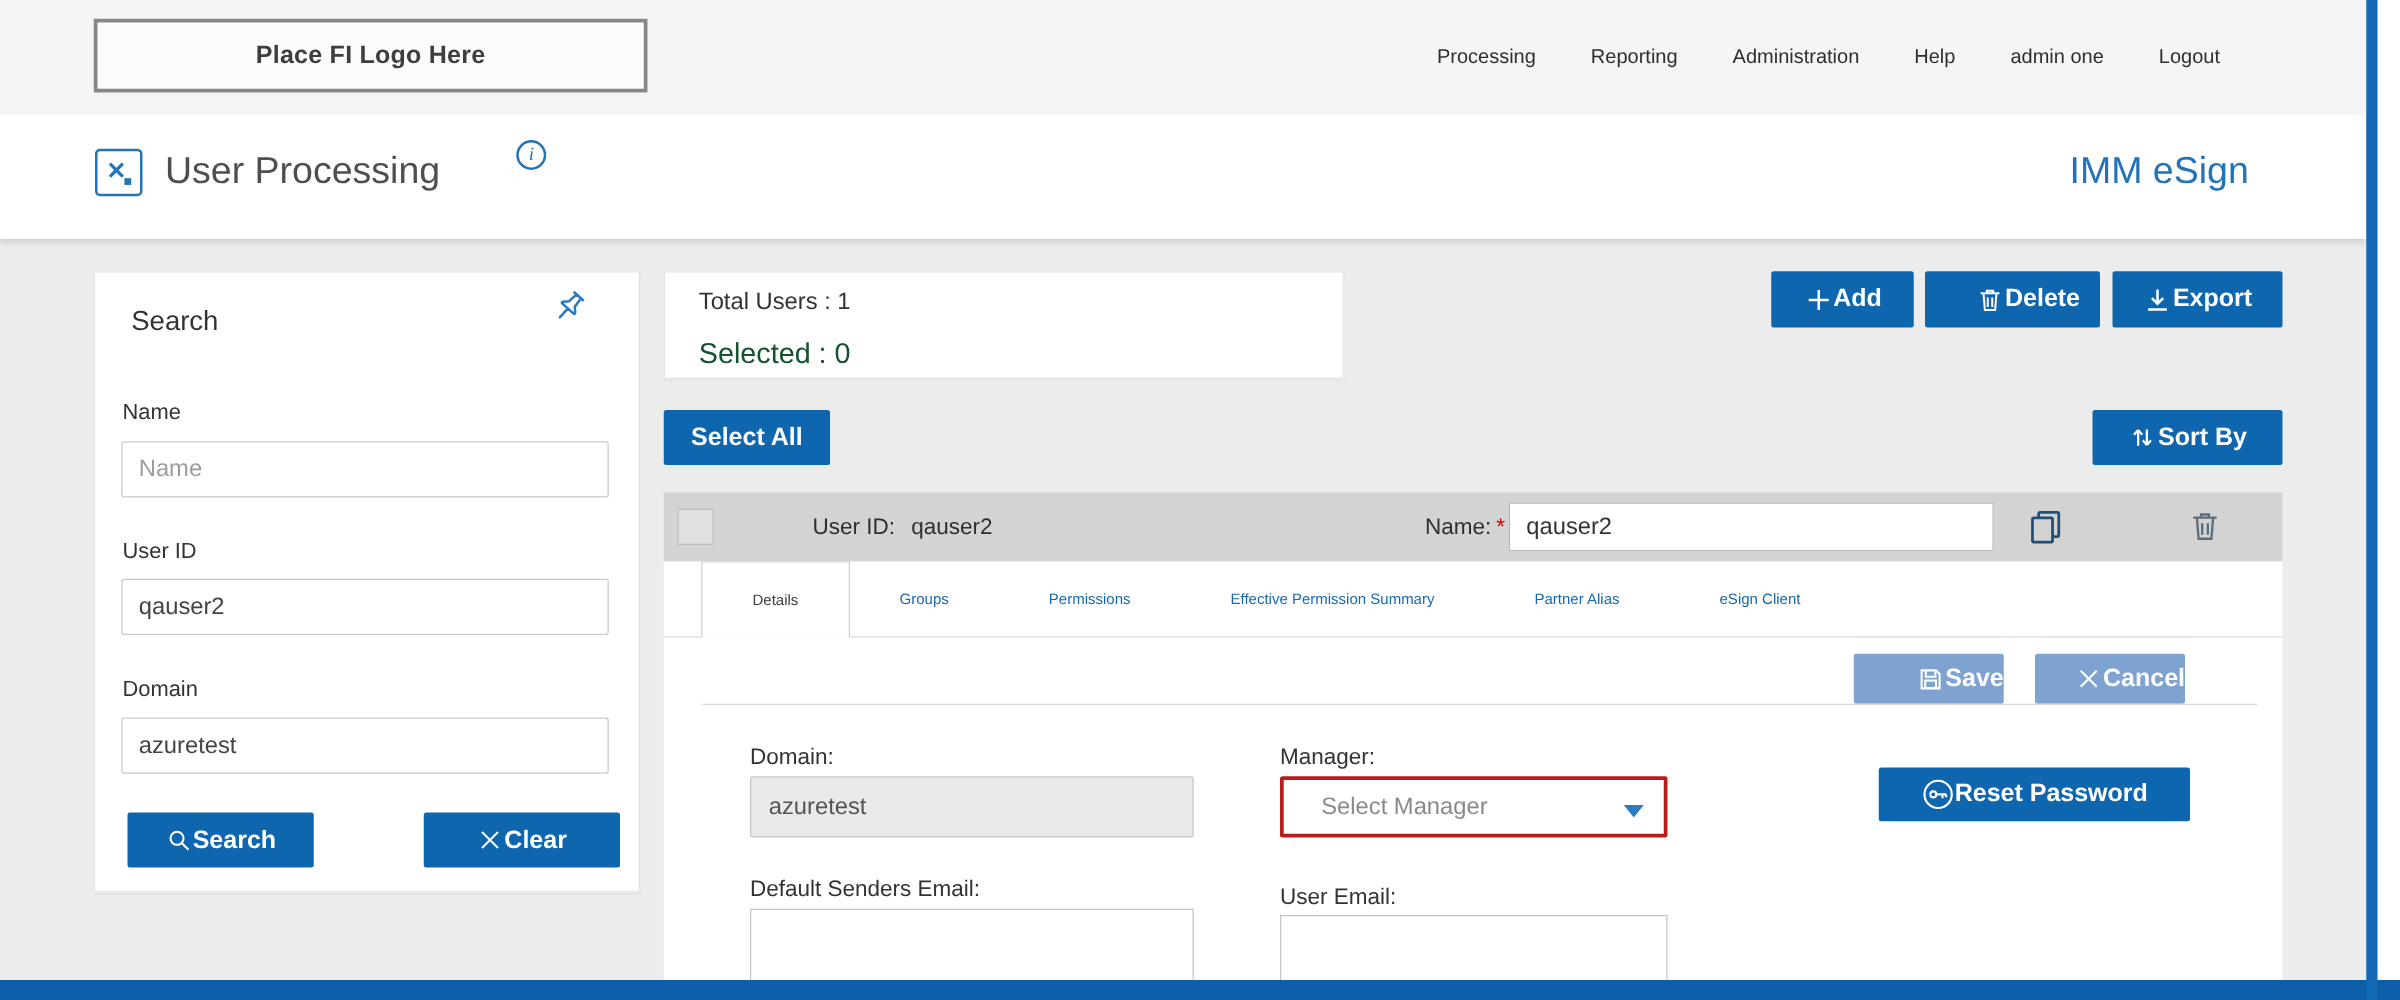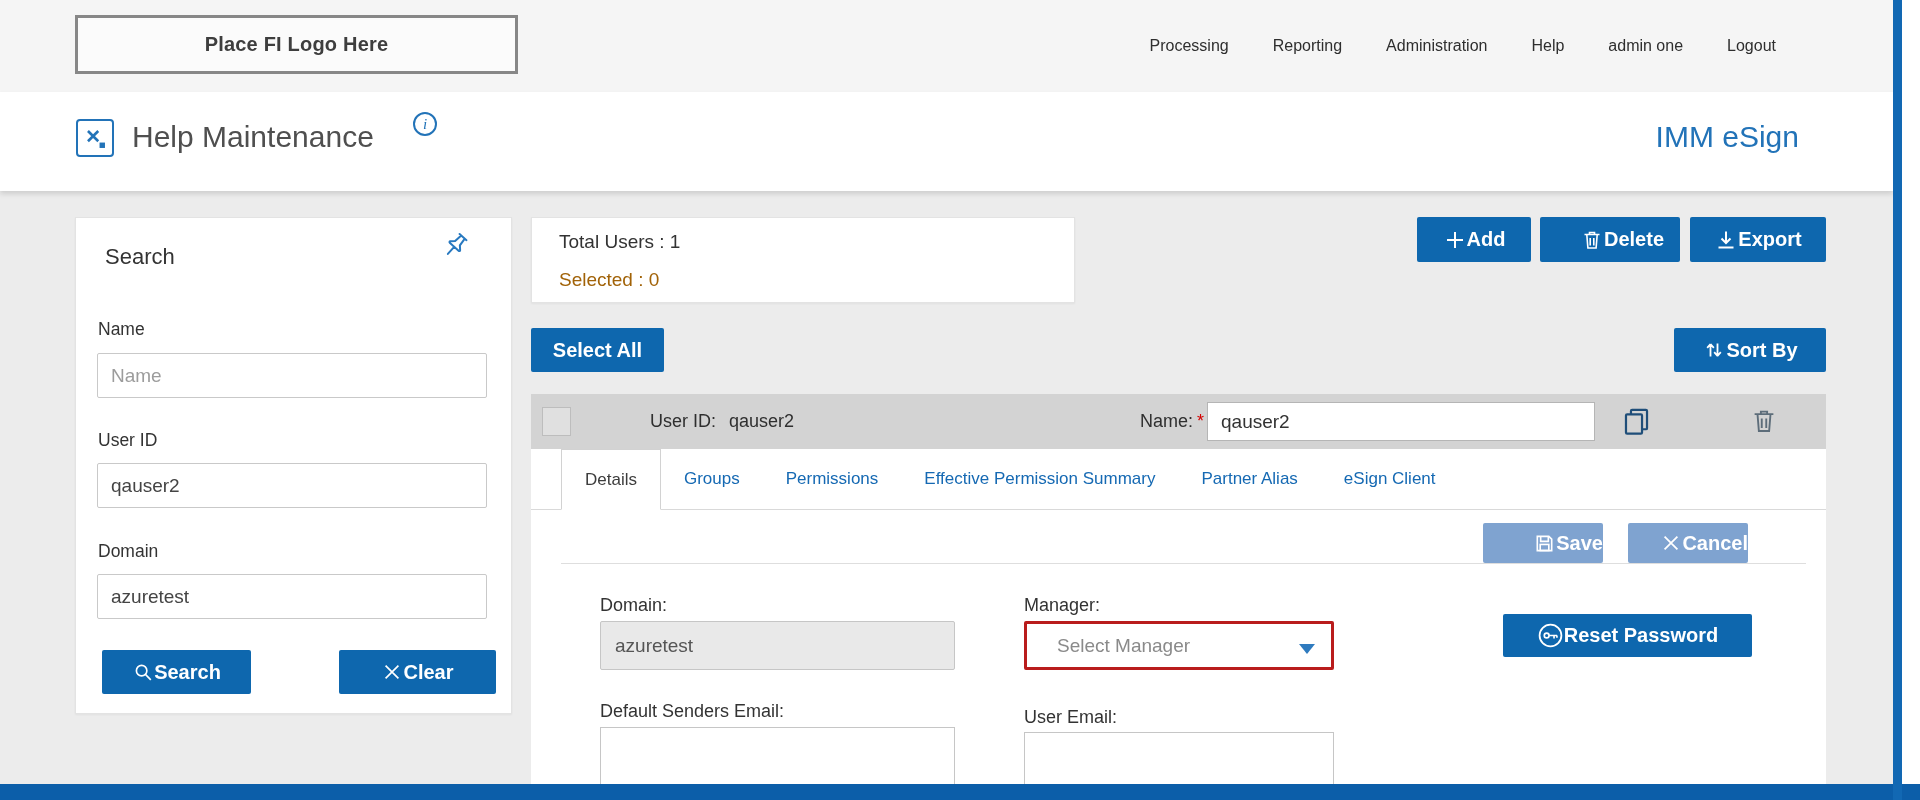--- a/index.html
+++ b/index.html
@@ -44,21 +44,21 @@
   .btn { display:flex; align-items:center; justify-content:center; background:#0e67ae; color:#fff;
          font-size:20px; font-weight:600; border:none; border-radius:2px; cursor:pointer; font-family:inherit; }
   .btn-light { background:#7fa3d0;justify-content:flex-end; }
 
   .btn-search { position:absolute; left:26px; top:432px; width:149px; height:44px; }
   .btn-clear  { position:absolute; left:263px; top:432px; width:157px; height:44px; }
 
   
   .summary { left:531px; top:217px; width:544px; height:86px; }
   .summary .line1 { position:absolute; left:27px; top:13px; font-size:19px; color:#333; }
-  .summary .line2 { position:absolute; left:27px; top:51px; font-size:19px; color:#a16207; }
+  .summary .line2 { position:absolute; left:27px; top:51px; font-size:23px; color:#14532d; }
 
   .btn-add    { position:absolute; left:1417px; top:217px; width:114px; height:45px; }
   .btn-delete { position:absolute; left:1540px; top:217px; width:140px; height:45px;padding-left:24px; }
   .btn-export { position:absolute; left:1690px; top:217px; width:136px; height:45px; }
   .btn-selectall { position:absolute; left:531px; top:328px; width:133px; height:44px; }
   .btn-sortby    { position:absolute; left:1674px; top:328px; width:152px; height:44px; }
 
   
   .user-row { position:absolute; left:531px; top:394px; width:1295px; height:55px; background:#d3d3d3; z-index:2; }
   .row-checkbox { position:absolute; left:11px; top:13px; width:29px; height:29px; background:#e0e0e0;
@@ -69,21 +69,21 @@
   .row-name-input { position:absolute; left:676px; top:8px; width:388px; height:39px; border:1px solid #b5b5b5;
                     font-size:19px; color:#333; padding:0 13px; font-family:inherit; background:#fff; }
   .row-icon { position:absolute; top:12px; cursor:pointer; }
   .icon-copy { left:1090px; }
   .icon-rowtrash { left:1218px; }
 
   
   .details-card { position:absolute; left:531px; top:449px; width:1295px; height:335px; background:#fff;
                   overflow:hidden; z-index:1; }
   .tabs { display:flex; align-items:stretch; height:61px; border-bottom:1px solid #d9d9d9; padding-left:30px; }
-  .tab { display:flex; align-items:center; padding:0 23px; font-size:17px; color:#1569b3; cursor:pointer; }
+  .tab { display:flex; align-items:center; padding:0 40px; font-size:12px; color:#1569b3; cursor:pointer; }
   .tab.active { border:1px solid #d2d2d2; border-bottom:1px solid #ffffff; margin-bottom:-1px;
                 color:#3d3d3d; background:#fff; }
 
   .btn-save   { position:absolute; left:952px;  top:74px; width:120px; height:40px; font-size:20px; }
   .btn-cancel { position:absolute; left:1097px; top:74px; width:120px; height:40px; font-size:20px; }
   .form-divider { position:absolute; left:30px; top:114px; width:1245px; border-top:1px solid #dedede; }
 
   .form-label { position:absolute; font-size:18px; color:#333; }
   .lbl-domain { left:69px;  top:146px; }
   .lbl-manager{ left:493px; top:146px; }
@@ -128,21 +128,21 @@
     </div>
   </div>
 
   <div class="pageheader">
     <div class="app-icon">
       <svg viewBox="0 0 24 24" width="26" height="26">
         <path d="M5.5 5.5l9.5 9.5M15 5.5L5.5 15" stroke="#2273b8" stroke-width="2.4" fill="none"></path>
         <rect x="16.2" y="16.2" width="5" height="5" fill="#2273b8"></rect>
       </svg>
     </div>
-    <div class="page-title">Help Maintenance</div>
+    <div class="page-title">User Processing</div>
     <div class="info-icon">
       <span>i</span>
     </div>
     <div class="brand">IMM eSign</div>
   </div>
 
   <div class="content-bg"></div>
 
   <div class="panel sidebar">
     <div class="search-title">Search</div>

